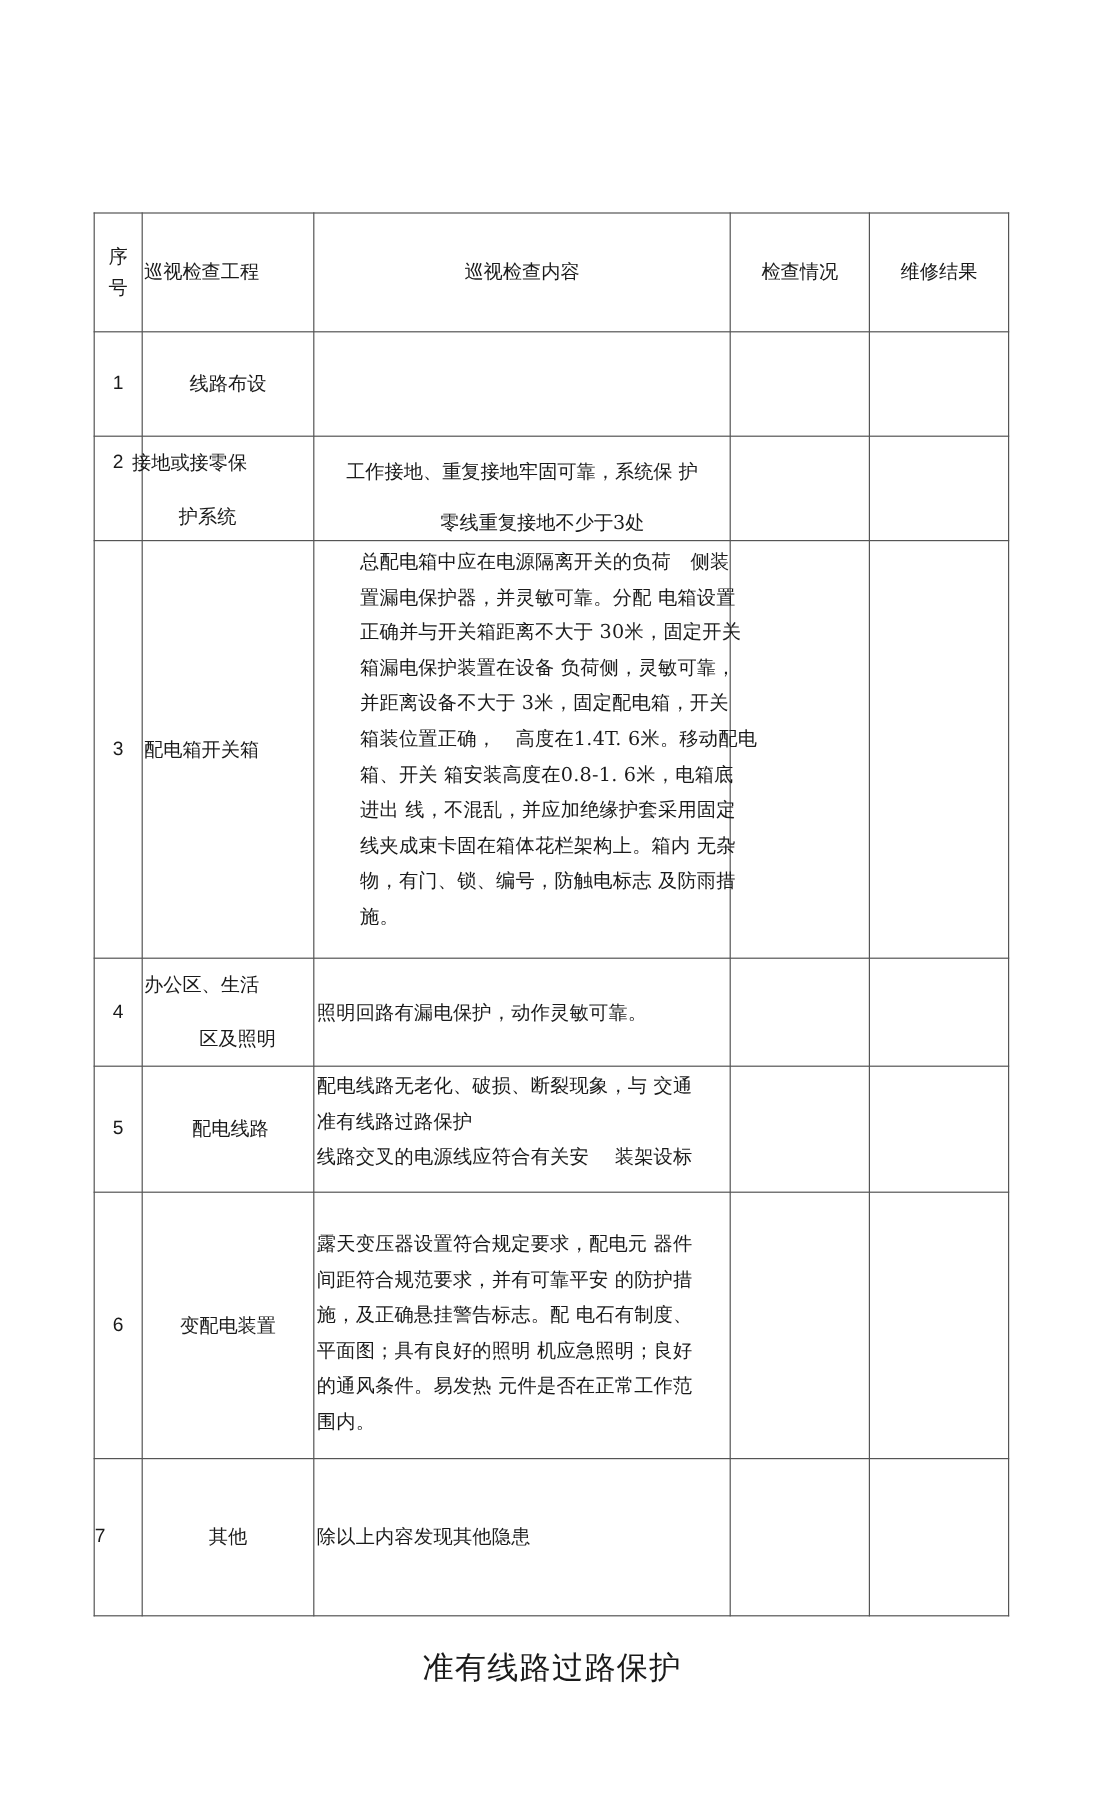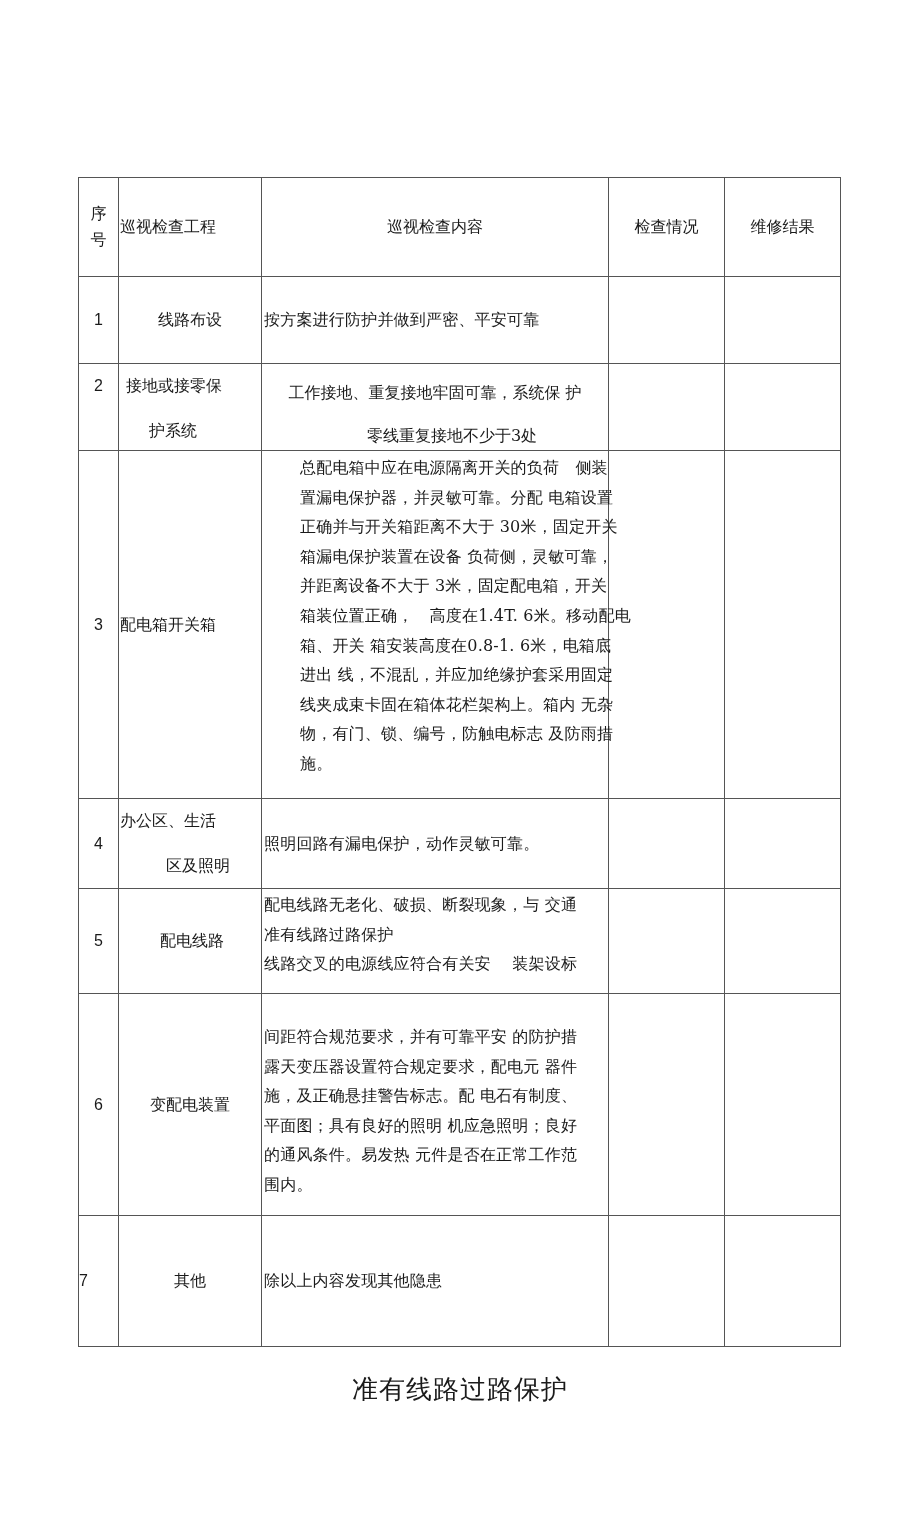--- a/index.html
+++ b/index.html
@@ -41,26 +41,25 @@
     <span>序</span>
     <span>号</span>
   </div>
   <div class="cell" style="left:42px;top:1px;width:141px;height:98px;display:flex;align-items:center;">巡视检查工程</div>
   <div class="cell center" style="left:184px;top:1px;width:346px;height:98px;">巡视检查内容</div>
   <div class="cell center" style="left:531px;top:1px;width:115px;height:98px;">检查情况</div>
   <div class="cell center" style="left:647px;top:1px;width:115px;height:98px;">维修结果</div>
 
   <div class="cell center num" style="left:1px;top:100px;width:39px;height:86px;">1</div>
   <div class="cell center" style="left:41px;top:100px;width:142px;height:86px;">线路布设</div>
-  <div class="cell content" style="left:184px;top:100px;width:346px;height:86px;display:flex;align-items:center;">按方案进行防护并做到严密、平安可靠</div>
   <div class="cell" style="left:531px;top:100px;width:115px;height:86px;"></div>
   <div class="cell" style="left:647px;top:100px;width:115px;height:86px;"></div>
 
   <div class="cell num" style="left:1px;top:195px;width:39px;text-align:center;">2</div>
-  <div class="cell" style="left:48px;top:195px;width:141px;">接地或接零保</div>
+  <div class="cell" style="left:32px;top:195px;width:141px;">接地或接零保</div>
   <div class="cell" style="left:71px;top:240px;width:112px;">护系统</div>
   <div class="cell" style="left:184px;top:202px;width:346px;text-align:center;">工作接地、重复接地牢固可靠，系统保 护</div>
   <div class="cell" style="left:184px;top:245px;width:346px;text-align:center;padding-left:34px;">零线重复接地不少于3处</div>
   <div class="cell" style="left:531px;top:187px;width:115px;height:86px;"></div>
   <div class="cell" style="left:647px;top:187px;width:115px;height:86px;"></div>
 
   <div class="cell center num" style="left:1px;top:274px;width:39px;height:347px;">3</div>
   <div class="cell" style="left:42px;top:274px;width:141px;height:347px;display:flex;align-items:center;">配电箱开关箱</div>
   <div class="cell content" style="left:184px;top:276px;width:346px;line-height:29.6px;margin-left:36px;">
     <div>总配电箱中应在电源隔离开关的负荷　侧装</div>
@@ -91,22 +90,22 @@
     <div>配电线路无老化、破损、断裂现象，与 交通</div>
     <div>准有线路过路保护</div>
     <div>线路交叉的电源线应符合有关安　 装架设标</div>
   </div>
   <div class="cell" style="left:531px;top:712px;width:115px;height:104px;"></div>
   <div class="cell" style="left:647px;top:712px;width:115px;height:104px;"></div>
 
   <div class="cell center num" style="left:1px;top:817px;width:39px;height:221px;">6</div>
   <div class="cell center" style="left:41px;top:817px;width:142px;height:221px;">变配电装置</div>
   <div class="cell content" style="left:184px;top:845px;width:346px;line-height:29.6px;">
+    <div>露天变压器设置符合规定要求，配电元 器件</div>
     <div>间距符合规范要求，并有可靠平安 的防护措</div>
-    <div>露天变压器设置符合规定要求，配电元 器件</div>
     <div>施，及正确悬挂警告标志。配 电石有制度、</div>
     <div>平面图；具有良好的照明 机应急照明；良好</div>
     <div>的通风条件。易发热 元件是否在正常工作范</div>
     <div>围内。</div>
   </div>
   <div class="cell" style="left:531px;top:817px;width:115px;height:221px;"></div>
   <div class="cell" style="left:647px;top:817px;width:115px;height:221px;"></div>
 
   <div class="cell num" style="left:1px;top:1039px;width:39px;height:130px;display:flex;align-items:center;">7</div>
   <div class="cell center" style="left:41px;top:1039px;width:142px;height:130px;">其他</div>

